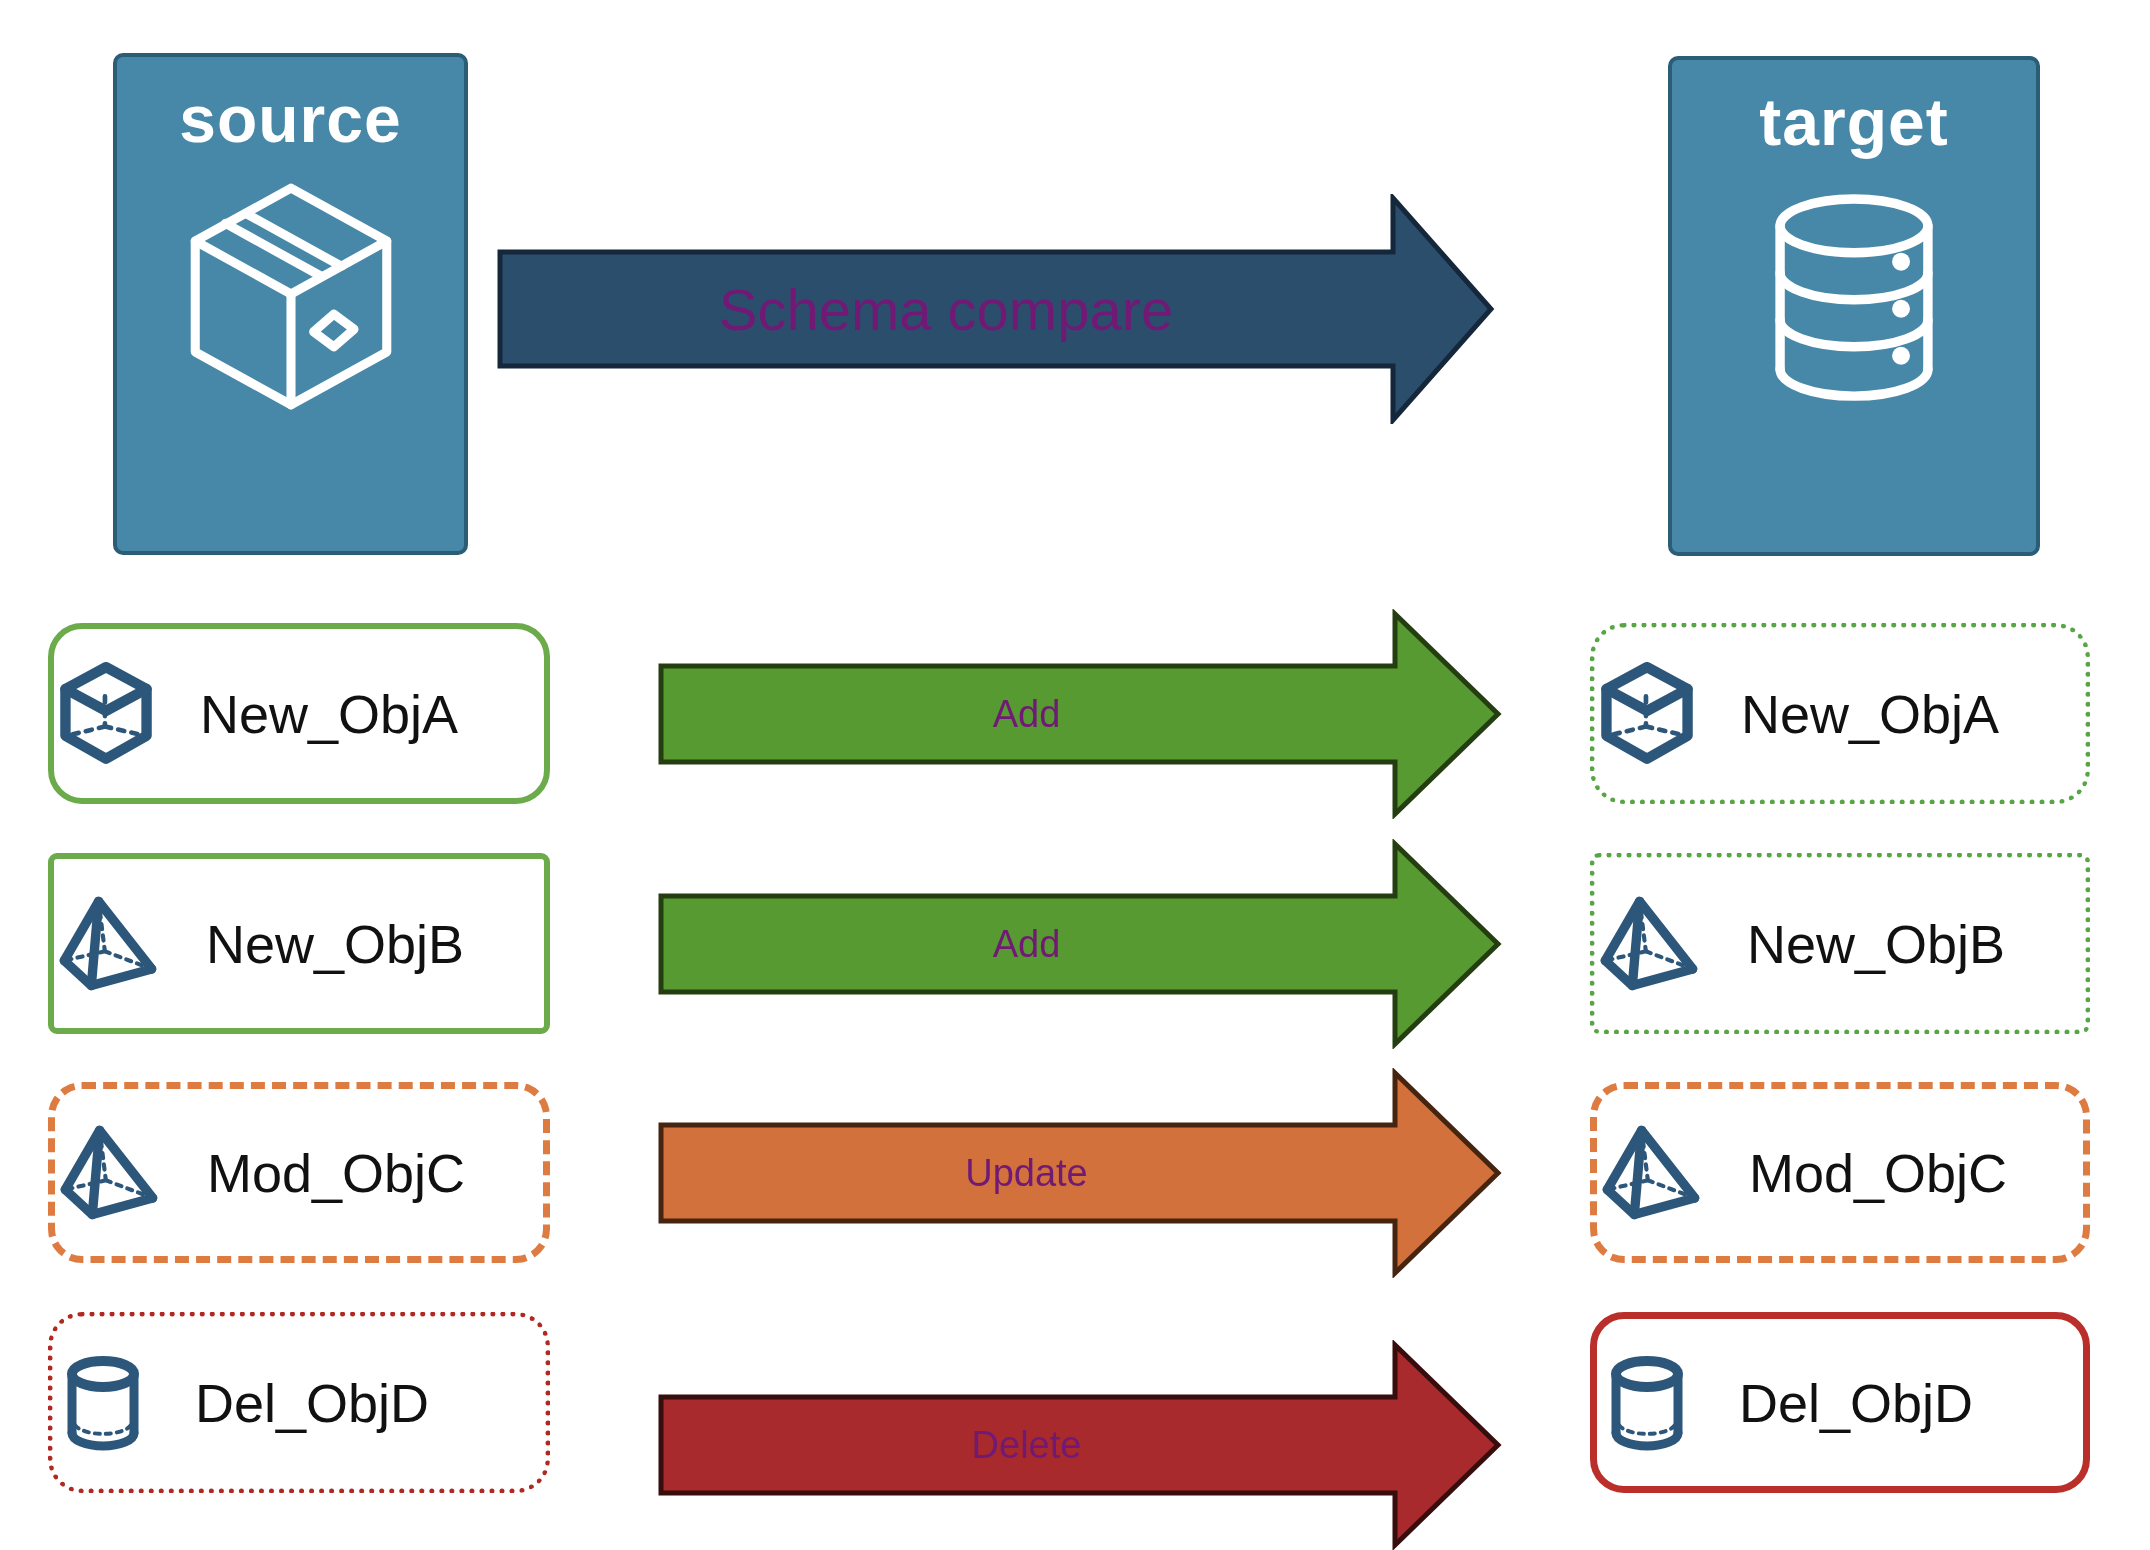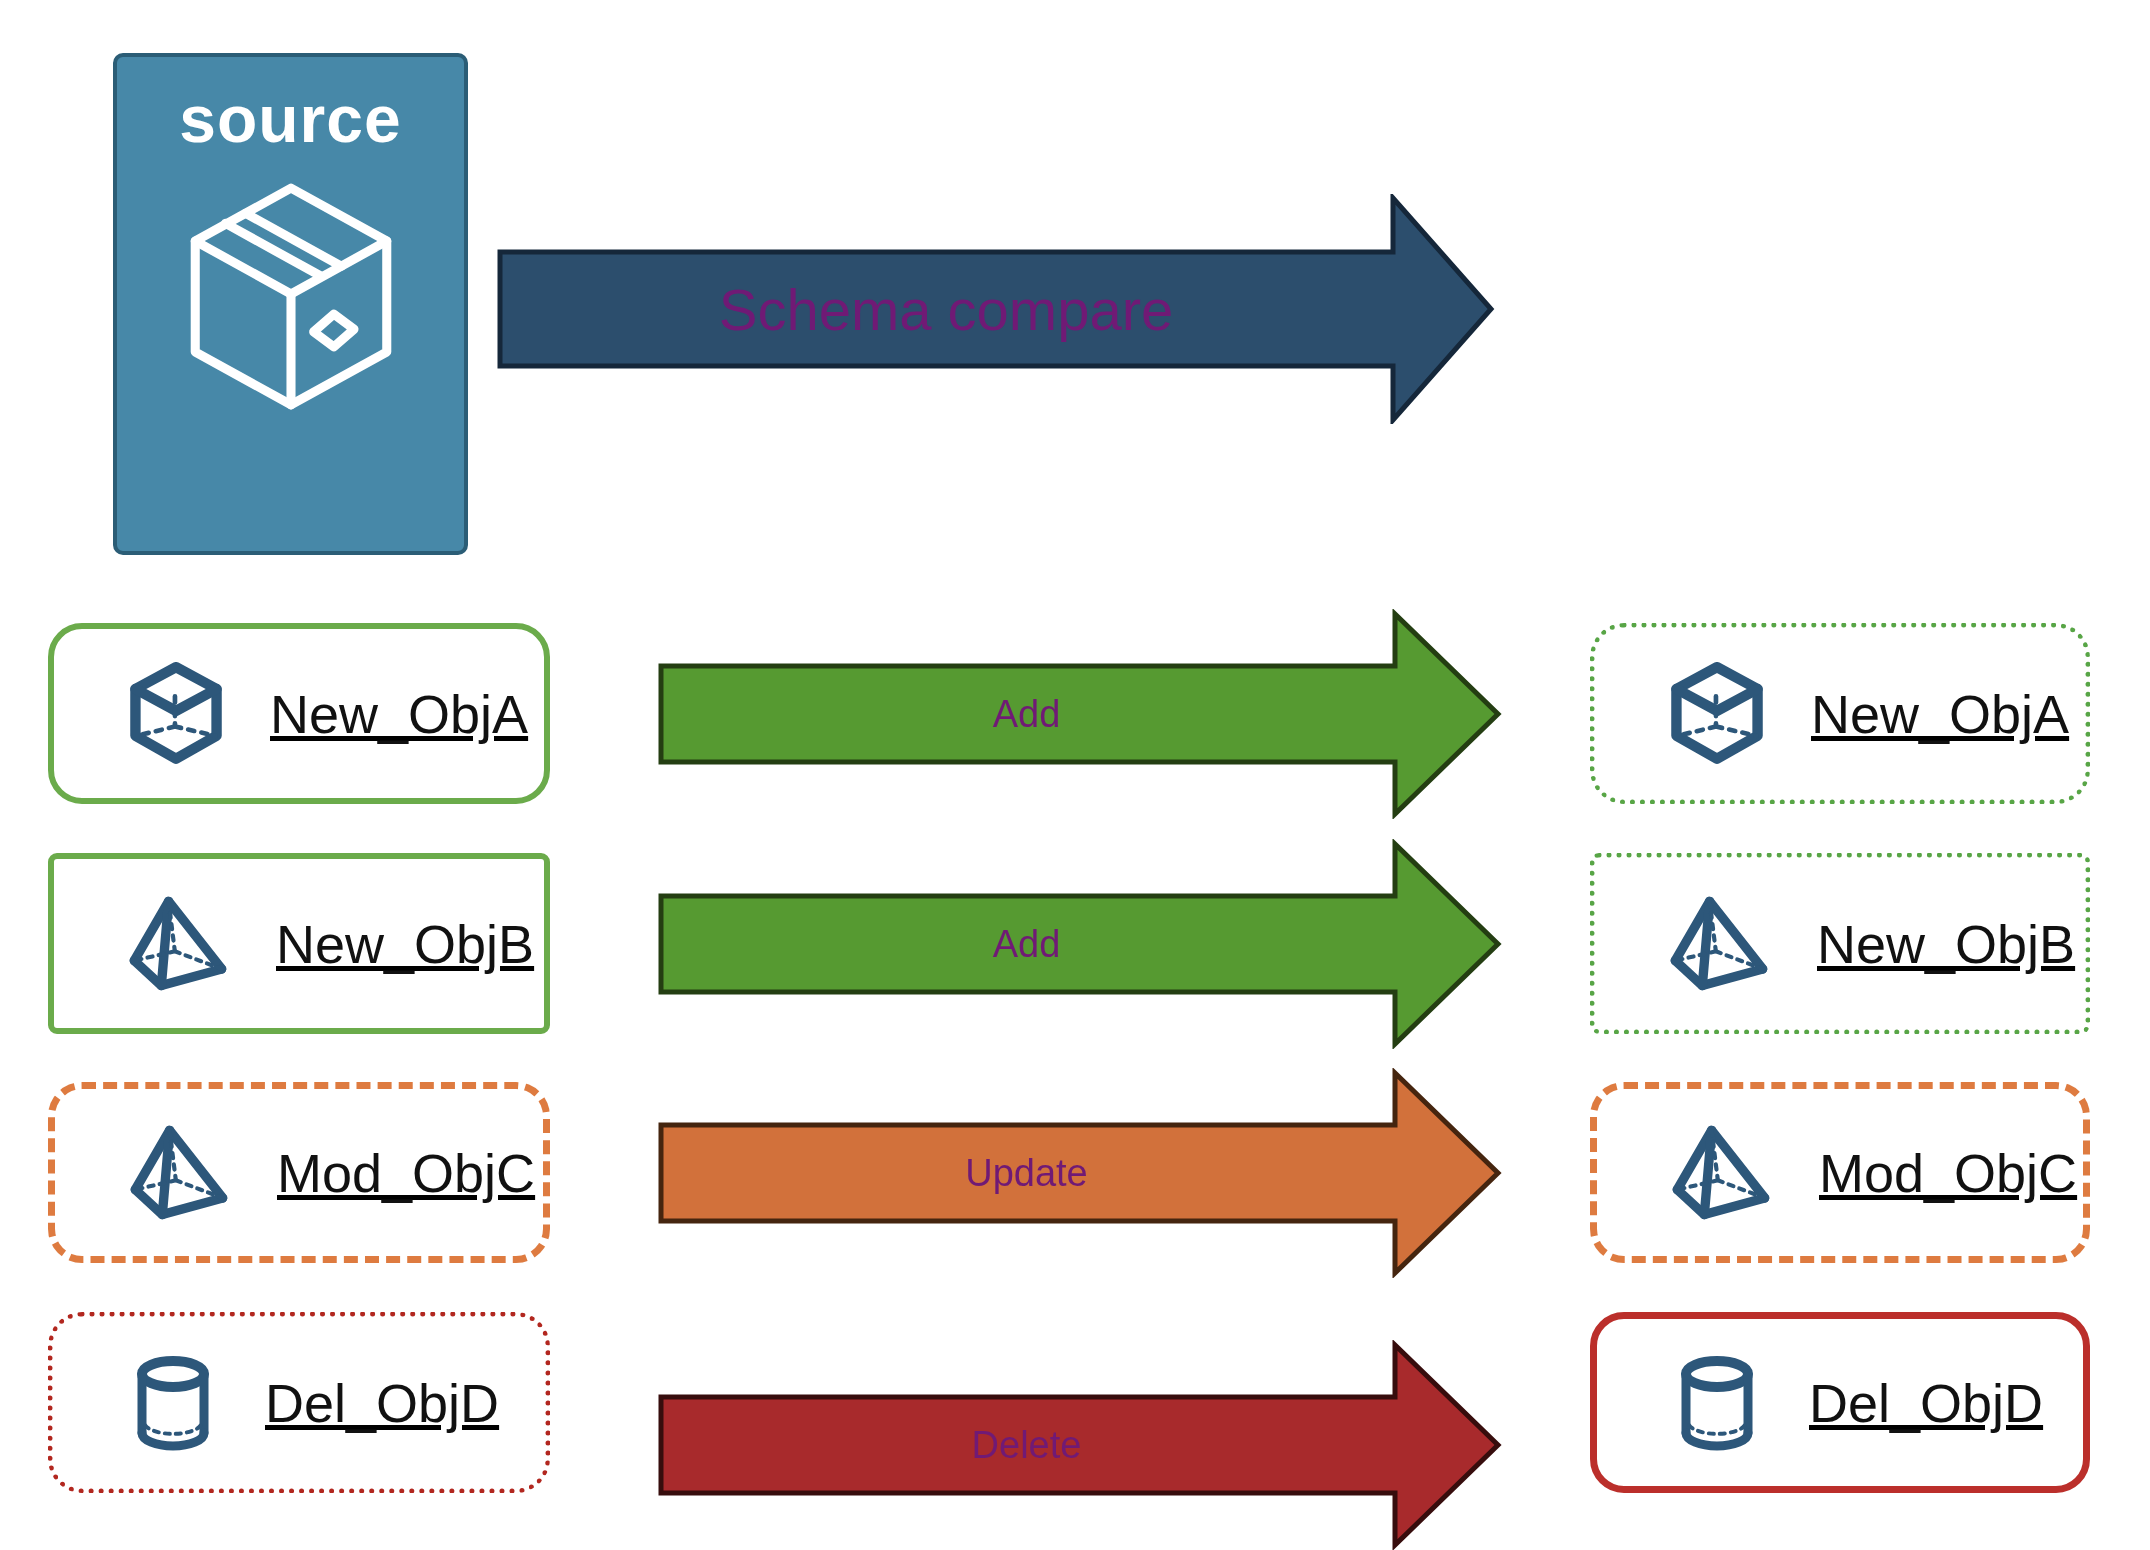--- a/index.html
+++ b/index.html
@@ -29,21 +29,21 @@
   .main-arrow .arrow-label{width:898px;font-size:58px;}
   .row-arrow{left:658px;width:845px;height:210px;}
   .row-arrow .arrow-label{width:737px;font-size:38px;}
   .poly-navy{fill:#2C4E6D;stroke:#15273A;stroke-width:5;}
   .poly-green{fill:#569A31;stroke:#243E12;stroke-width:5;}
   .poly-orange{fill:#D2713B;stroke:#45250F;stroke-width:5;}
   .poly-red{fill:#A82A2C;stroke:#370D0D;stroke-width:5;}
   
   .card{
     position:absolute;height:181px;box-sizing:border-box;background:#ffffff;border-radius:34px;
-    display:flex;align-items:center;padding-left:70px;text-decoration:underline;
+    display:flex;align-items:center;
   }
   .card .obj-icon{flex:0 0 auto;}
   .card .obj-label{margin-left:42px;font-size:54px;color:#111111;}
   .card-left{left:48px;width:502px;}
   .card-right{left:1590px;width:500px;}
   .b-green-solid{border:6px solid #6BAB4B;}
   .b-green-dotted{border:5px dotted #58A546;}
   .b-orange-dashed{border:7px dashed #DE7B40;}
   .b-red-dotted{border:5px dotted #B2271F;}
   .b-red-solid{border:7px solid #BB2F2B;}
@@ -112,20 +112,26 @@
 
 <div class="canvas">
 
   <div class="bigbox source">
     <div class="bigbox-label">source</div>
     <svg class="bigicon" width="252" height="268">
       <use href="#icon-package" width="252" height="268"></use>
     </svg>
   </div>
 
+  <div class="bigbox target">
+    <div class="bigbox-label">target</div>
+    <svg class="bigicon" width="224" height="268">
+      <use href="#icon-database" width="224" height="268"></use>
+    </svg>
+  </div>
 
   <div class="arrow main-arrow">
     <svg width="1000" height="230" viewBox="0 0 1000 230">
       <polygon class="poly-navy" points="3,58 896,58 896,4 994,115 896,226 896,172 3,172"></polygon>
     </svg>
     <div class="arrow-label">Schema compare</div>
   </div>
 
   <div class="card card-left b-green-solid r1">
     <svg class="obj-icon" width="104" height="104">

